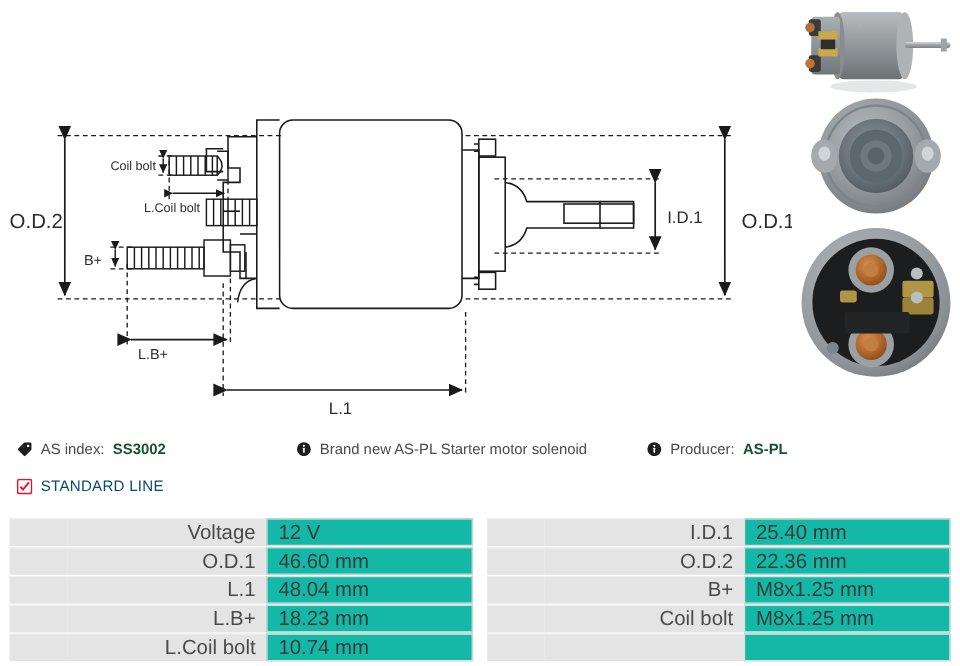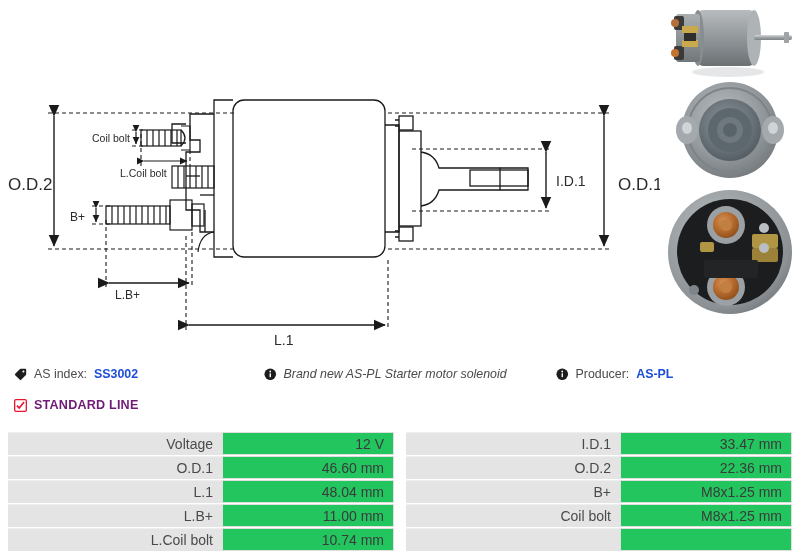--- a/index.html
+++ b/index.html
@@ -27,47 +27,47 @@
   .photo-front { height: 104px; }
   .photo-rear  { height: 140px; }
   .photo svg { display: block; }
 
   
   .info-strip {
     position: absolute; left: 0; top: 363px; width: 800px; height: 65px;
   }
   .info-col { position: absolute; top: 0; }
   .c1 { left: 14px; }
-  .c2 { left: 264px; font-style: italic; }
-  .c3 { left: 556px; }
+  .c2 { left: 247px; }
+  .c3 { left: 539px; }
 
   .info-line {
     display: flex; align-items: center; gap: 7px;
     height: 22px; font-size: 12.4px; color: #4a4a4a;
     white-space: nowrap;
   }
   .info-line.row2 { margin-top: 9px; }
-  .info-line b { font-weight: bold; color: #1d4ed8; }
-  .std-line { color: #701a75; font-weight: bold; font-size: 12.6px; letter-spacing: .2px; }
+  .info-line b { font-weight: bold; color: #14532d; }
+  .std-line { color: #0c4a6e; font-weight: normal; font-size: 12.6px; letter-spacing: .2px; }
 
   .ico { flex: 0 0 auto; display: inline-flex; align-items: center; justify-content: center; }
   .ico svg { display: block; }
 
   
   .tables { position: absolute; left: 8px; top: 431px; width: 784px; display: flex; gap: 12px; }
   .spec-table { width: 386px; border-collapse: separate; border-spacing: 0 1px; table-layout: fixed; }
   .spec-table td {
-    height: 23px; font-size: 14px; padding: 0 9px; vertical-align: middle;
+    height: 23px; font-size: 17px; padding: 0 9px; vertical-align: middle;
   }
   .spec-table td.k {
     width: 166px; background: #e4e4e4; text-align: right; color: #4a4a4a;
     border-top: 1px solid #efefef;
   }
   .spec-table td.v {
-    width: 172px; background: #22c55e; text-align: right; color: #3b3b3b;
+    width: 172px; background: #14b8a6; color: #3b3b3b;
     border: 1px solid #dedede;
   }
   .spec-table td.pad { width: 48px; background: #e4e4e4; border-top: 1px solid #efefef; }
   .spec-table tr.empty td.k,
   .spec-table tr.empty td.pad { background: #e4e4e4; }
 </style>
 </head>
 <body>
 
 <div class="page">
@@ -358,36 +358,36 @@
           <td class="v">46.60 mm</td>
         </tr>
         <tr>
           <td class="pad"></td>
           <td class="k">L.1</td>
           <td class="v">48.04 mm</td>
         </tr>
         <tr>
           <td class="pad"></td>
           <td class="k">L.B+</td>
-          <td class="v">11.00 mm</td>
+          <td class="v">18.23 mm</td>
         </tr>
         <tr>
           <td class="pad"></td>
           <td class="k">L.Coil bolt</td>
           <td class="v">10.74 mm</td>
         </tr>
       </tbody>
     </table>
 
     <table class="spec-table">
       <tbody>
         <tr>
           <td class="pad"></td>
           <td class="k">I.D.1</td>
-          <td class="v">33.47 mm</td>
+          <td class="v">25.40 mm</td>
         </tr>
         <tr>
           <td class="pad"></td>
           <td class="k">O.D.2</td>
           <td class="v">22.36 mm</td>
         </tr>
         <tr>
           <td class="pad"></td>
           <td class="k">B+</td>
           <td class="v">M8x1.25 mm</td>

